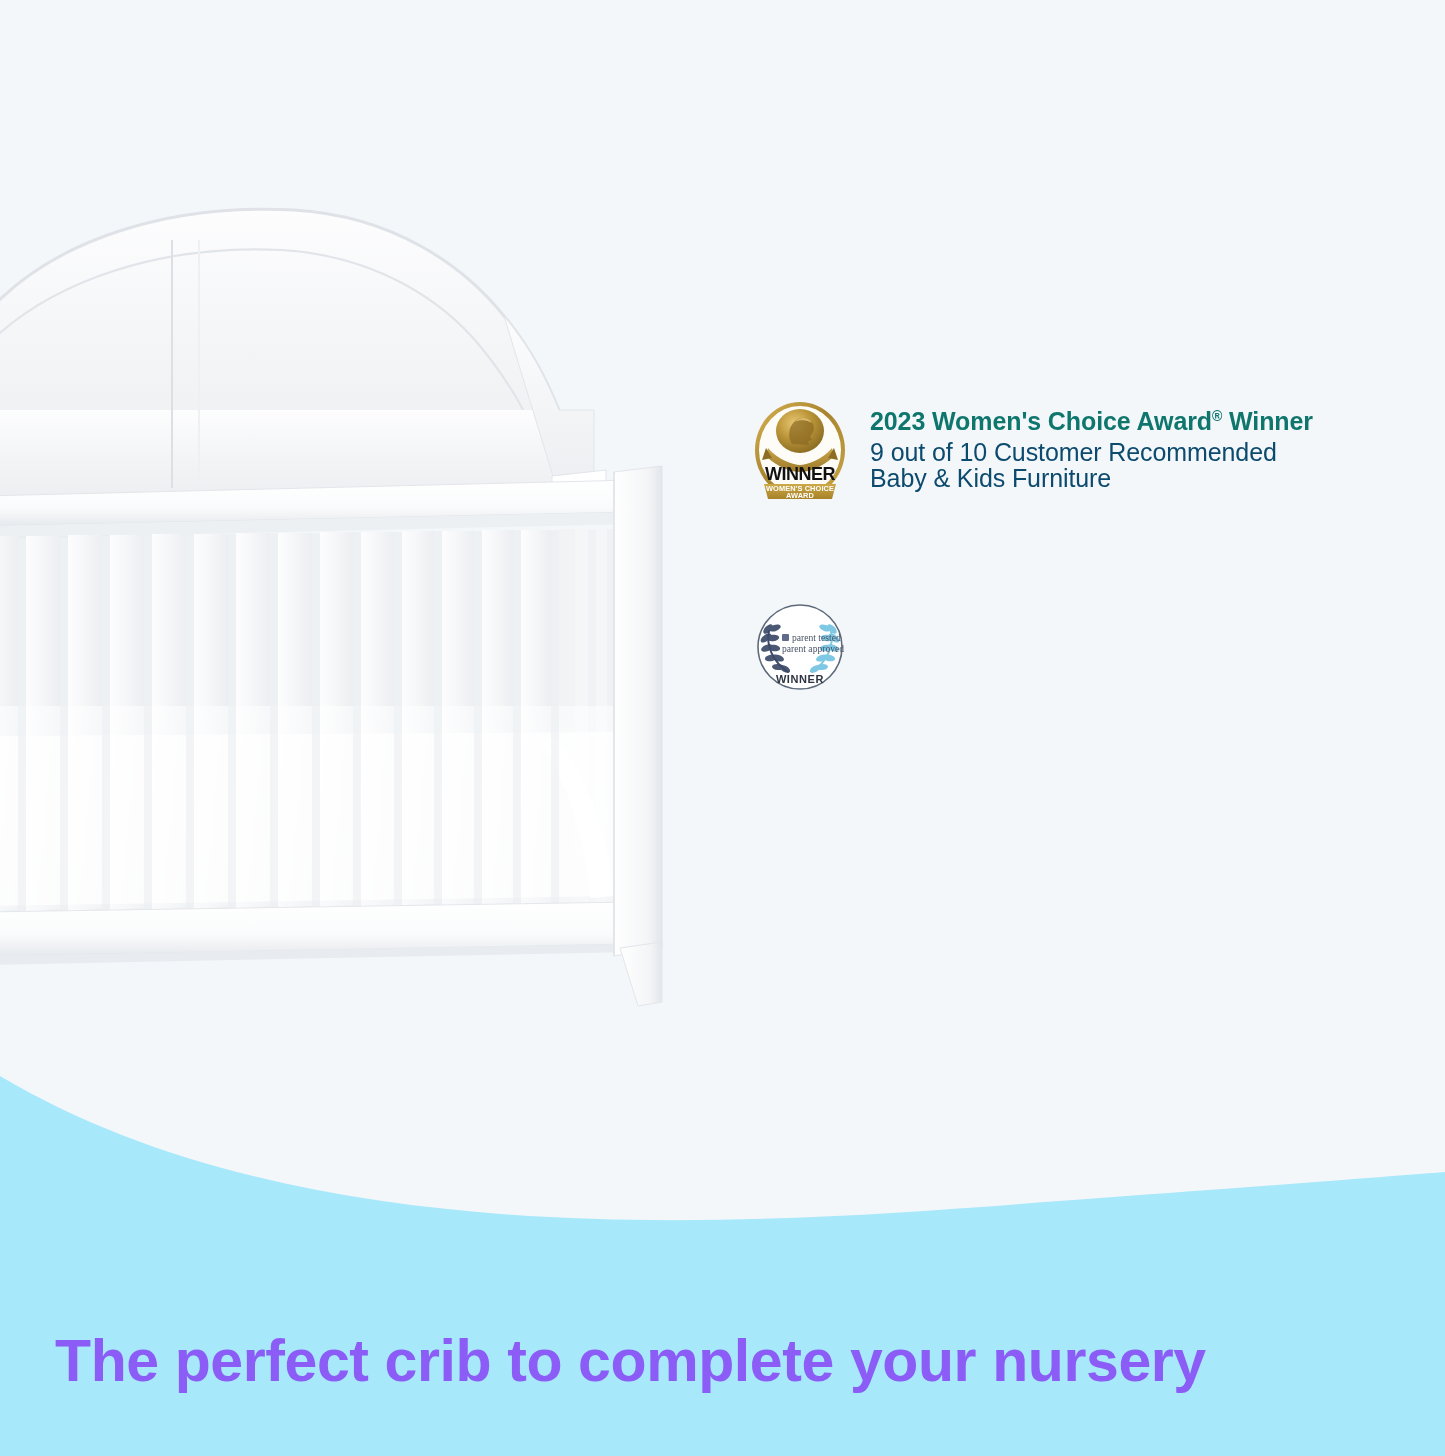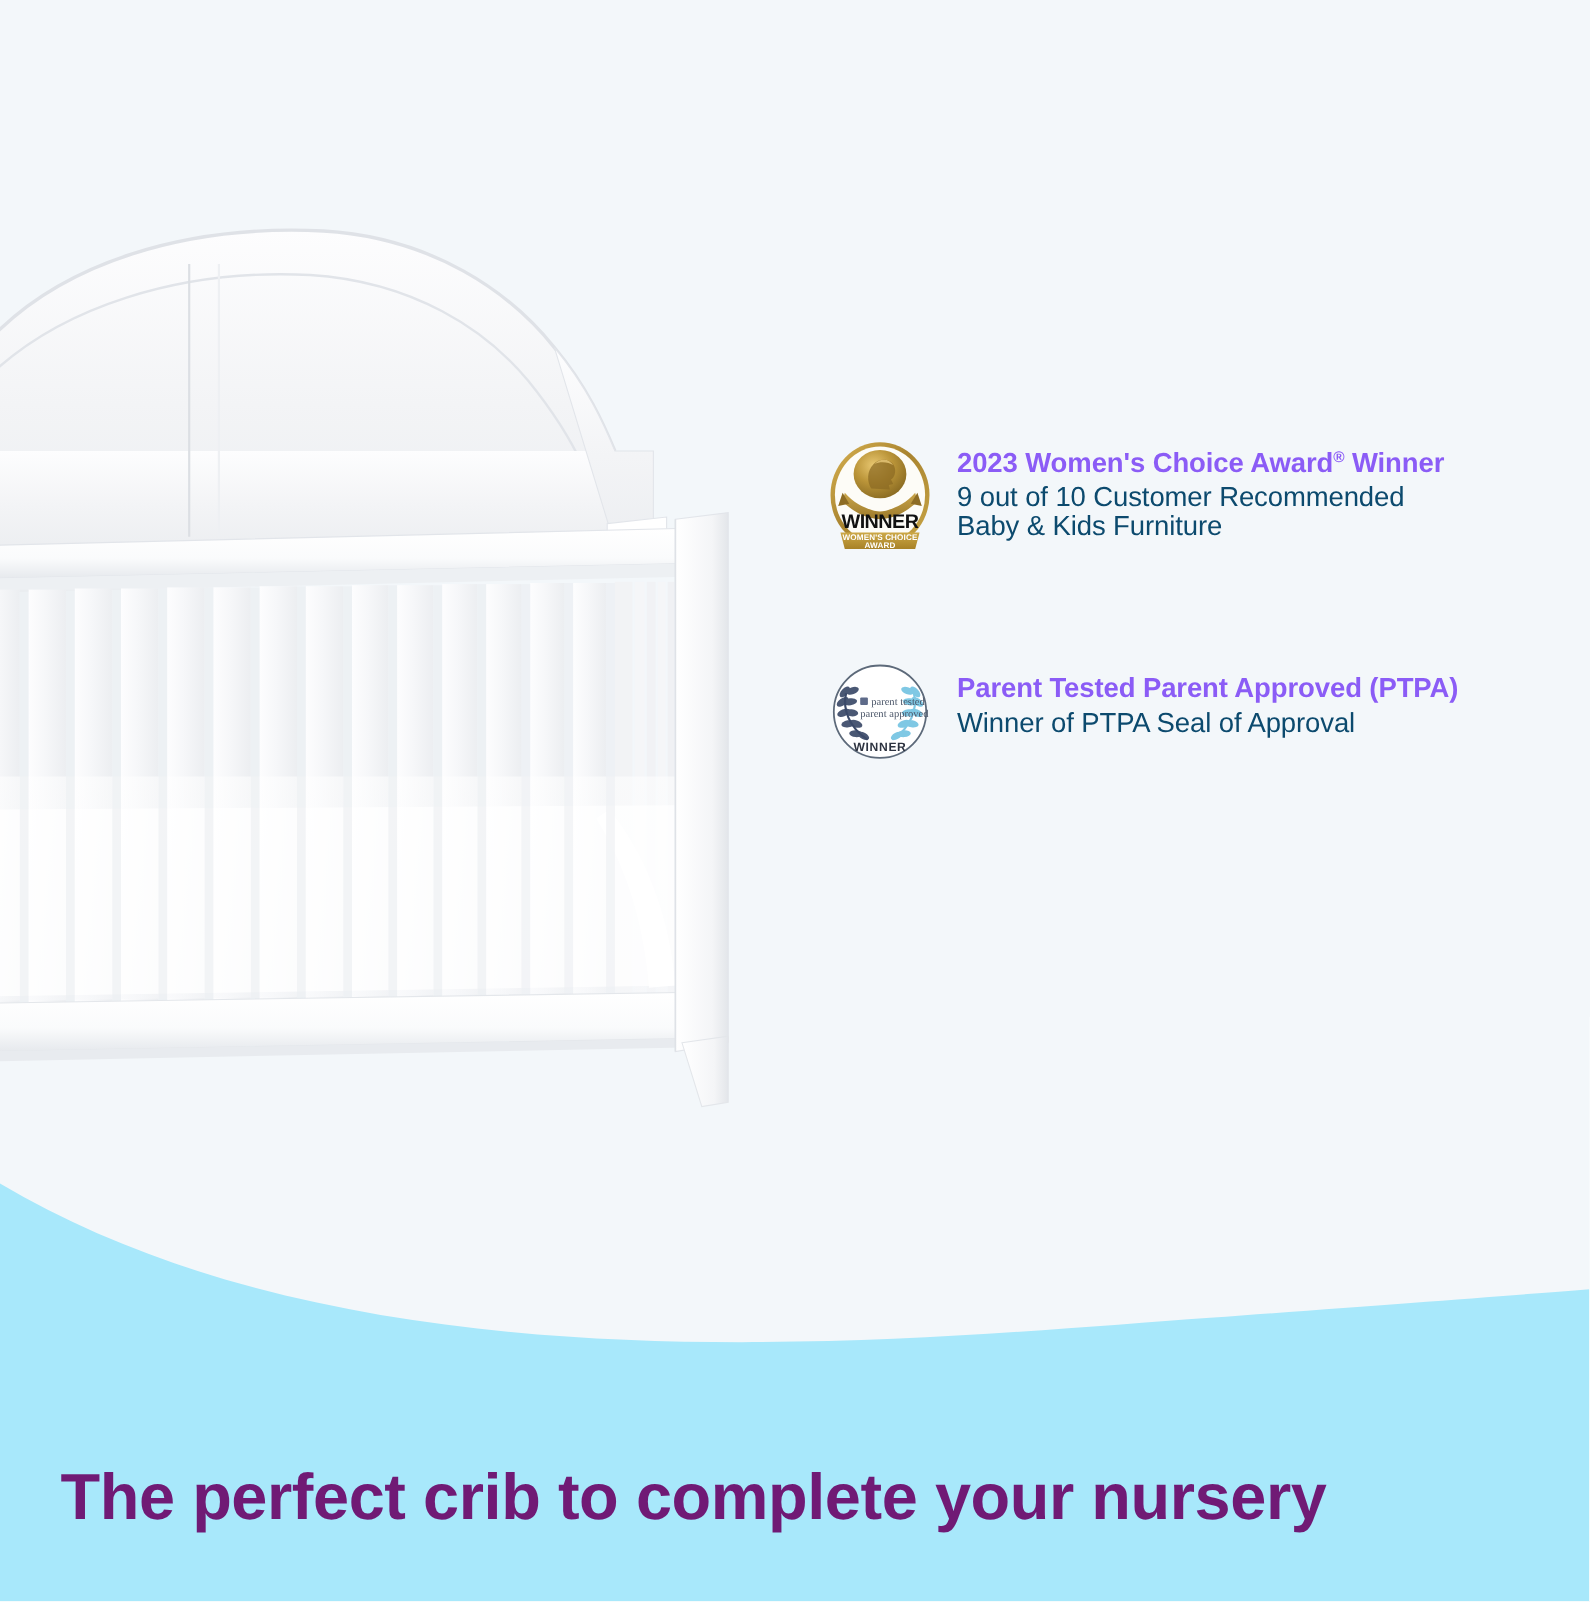--- a/index.html
+++ b/index.html
@@ -35,21 +35,21 @@
 
   
   .headline {
     position: absolute;
     left: 55px;
     top: 1327px;
     width: 1300px;
     font-size: 59px;
     font-weight: bold;
     letter-spacing: -0.4px;
-    color: #701a75;
+    color: #8b5cf6;
     white-space: nowrap;
   }
 
   
   .crib {
     position: absolute;
     left: -6px;
     top: 196px;
     width: 700px;
     height: 815px;
@@ -79,21 +79,21 @@
   }
   .award-badge svg { display: block; }
   .award-text {
     flex: 1 1 auto;
     padding-left: 22px;
     padding-top: 8px;
   }
   .award-title {
     font-size: 25px;
     font-weight: bold;
-    color: #8b5cf6;
+    color: #0f766e;
     line-height: 30px;
     letter-spacing: -0.1px;
   }
   .award-title sup {
     font-size: 14px;
     vertical-align: super;
     line-height: 0;
   }
   .award-desc {
     font-size: 25px;
@@ -316,24 +316,20 @@
             <ellipse cx="70" cy="64" rx="6" ry="3.1" transform="rotate(-4 70 64)"></ellipse>
             <ellipse cx="63" cy="66" rx="5.6" ry="3" transform="rotate(-28 63 66)"></ellipse>
           </g>
 
           <rect x="30" y="31" width="7" height="7" rx="1" fill="#5e6b8a"></rect>
           <text x="40" y="38" font-family="'Liberation Serif', serif" font-size="9.6" fill="#4a5568">parent tested</text>
           <text x="30" y="49" font-family="'Liberation Serif', serif" font-size="9.6" fill="#4a5568">parent approved</text>
           <text x="48" y="80" text-anchor="middle" font-family="'Liberation Sans', sans-serif" font-size="11" font-weight="bold" fill="#2d3340" letter-spacing="0.6">WINNER</text>
         </svg>
       </div>
-      <div class="award-text">
-        <div class="award-title">Parent Tested Parent Approved (PTPA)</div>
-        <div class="award-desc">Winner of PTPA Seal of Approval</div>
-      </div>
     </div>
 
     <div class="row-gap-2"></div>
 
     <div class="award-row">
     </div>
 
   </div>
 
   <div class="wave-band">

